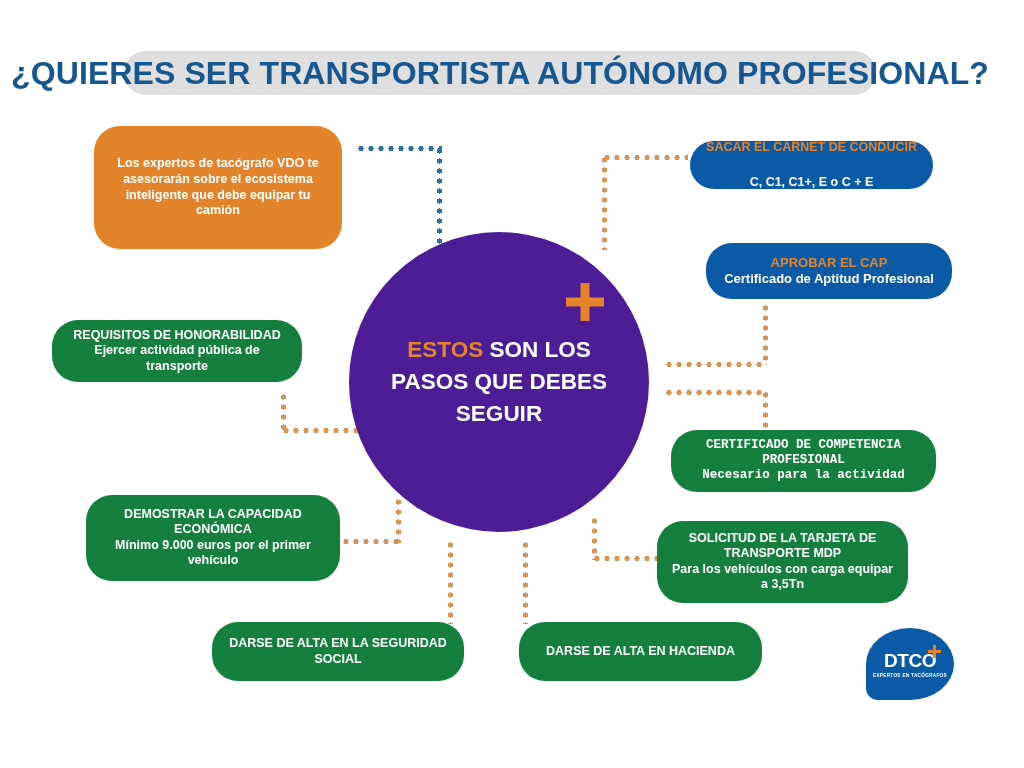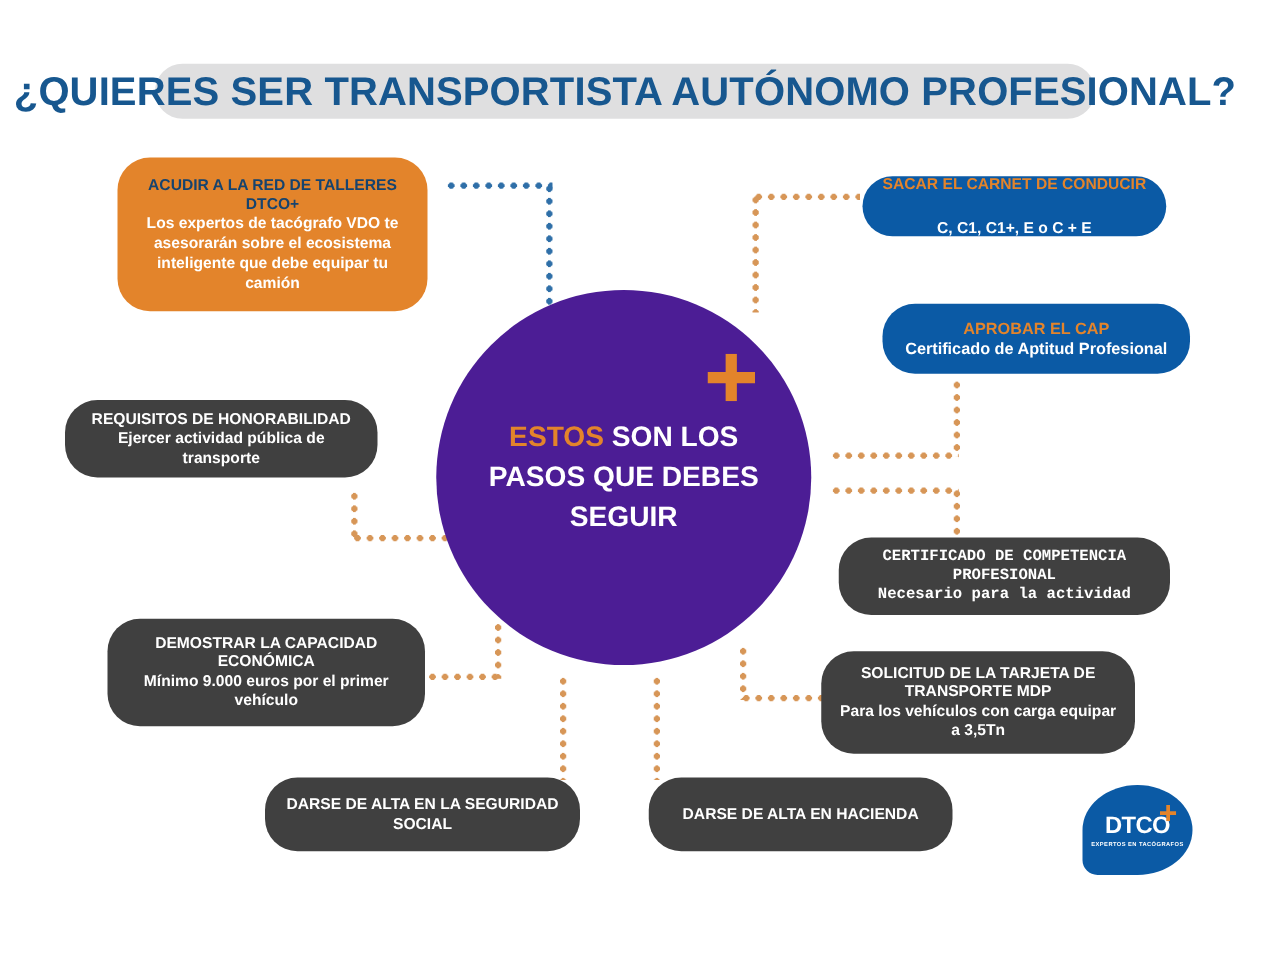--- a/index.html
+++ b/index.html
@@ -47,21 +47,21 @@
   .node .sub{font-weight:bold;line-height:1.26;}
 
   .node.orange{background:#e3842b;}
   .node.orange .head{color:#16436e;}
   .node.orange .sub{color:#ffffff;}
 
   .node.blue{background:#0b5aa5;}
   .node.blue .head{color:#e3842b;}
   .node.blue .sub{color:#ffffff;}
 
-  .node.grey{background:#404040;}
+  .node.grey{background:#15803d;}
   .node.grey .head{color:#ffffff;}
   .node.grey .sub{color:#ffffff;}
 
   
   #n-talleres{left:94px;  top:126px; width:248px; height:123px; font-size:12.5px;}
   #n-carnet  {left:690px; top:141px; width:243px; height:48px;  font-size:12.5px;gap:20px;}
   #n-cap     {left:706px; top:243px; width:246px; height:56px;  font-size:13px;}
   #n-honora  {left:52px;  top:320px; width:250px; height:62px;  font-size:12.5px;}
   #n-econo   {left:86px;  top:495px; width:254px; height:86px;  font-size:12.5px;}
   #n-certif  {left:671px; top:430px; width:265px; height:62px;  font-size:12.5px;font-family:Liberation Mono, monospace;}
@@ -134,21 +134,20 @@
       <span>SEGUIR</span>
     </div>
   </div>
   <div class="plus-mark">
     <svg viewBox="0 0 38 38" width="38" height="38" aria-hidden="true">
       <path d="M14.5 0 H23.5 V14.5 H38 V23.5 H23.5 V38 H14.5 V23.5 H0 V14.5 H14.5 Z" fill="#e3842b"></path>
     </svg>
   </div>
 
   <div class="node orange" id="n-talleres">
-    <div class="head">ACUDIR A LA RED DE TALLERES DTCO+</div>
     <div class="sub">Los expertos de tacógrafo VDO te asesorarán sobre el ecosistema inteligente que debe equipar tu camión</div>
   </div>
 
   <div class="node blue" id="n-carnet">
     <div class="head">SACAR EL CARNET DE CONDUCIR</div>
     <div class="sub">C, C1, C1+, E o C + E</div>
   </div>
 
   <div class="node blue" id="n-cap">
     <div class="head">APROBAR EL CAP</div>

